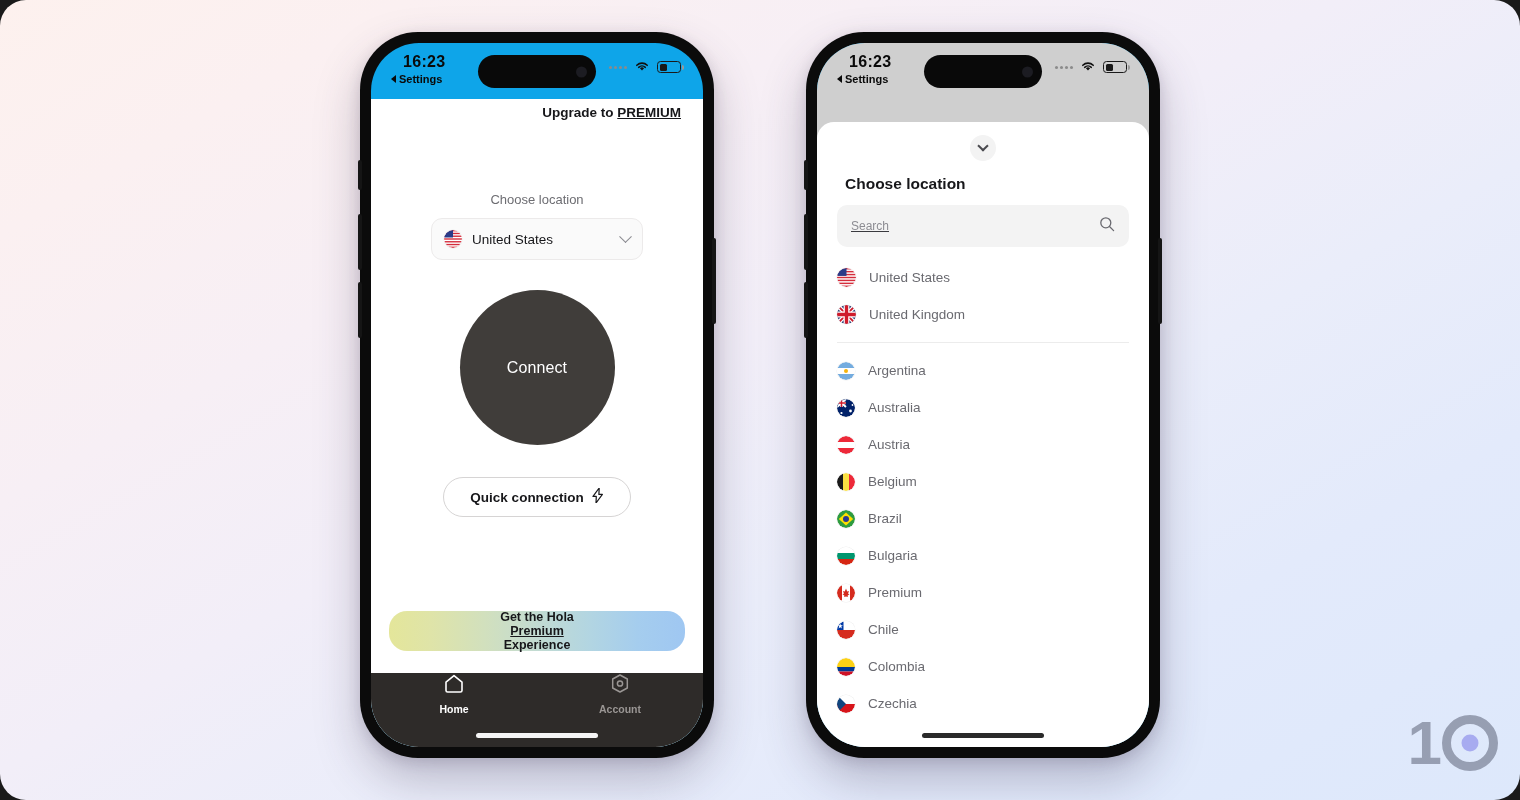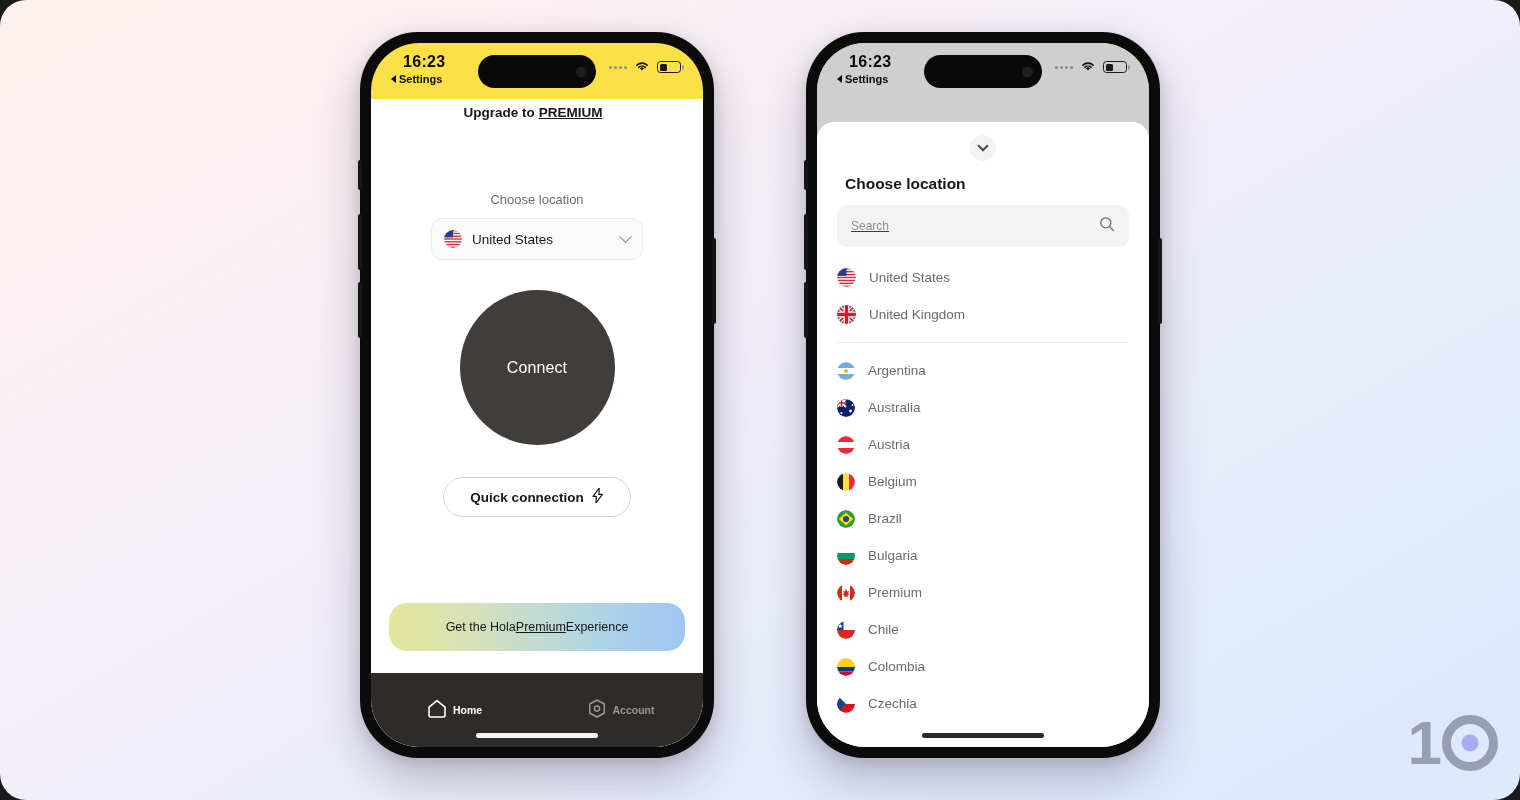--- a/index.html
+++ b/index.html
@@ -80,21 +80,21 @@
                 0 4px 14px rgba(60,50,80,0.16);
   }
   .phone-a { left: 360px; top: 32px; }
   .phone-b { left: 806px; top: 32px; }
 
   .phone-inner {
     position: relative;
     width: 100%;
     height: 100%;
     border-radius: 48px;
-    background: #fde047;
+    background: #0ea5e9;
     overflow: hidden;
   }
 
   
   .btn-side {
     position: absolute;
     background: #151515;
     border-radius: 2px;
   }
   .btn-silent { left: -2px; top: 128px;  width: 4px; height: 30px; }
@@ -192,22 +192,22 @@
 
   
   .screen-a {
     position: relative;
     height: calc(100% - 56px);
     display: flex;
     flex-direction: column;
     background: #fff;
   }
   .upgrade-row {
-    padding: 6px 8px 0 0;
-    text-align: center;
+    padding: 6px 22px 0 0;
+    text-align: right;
     font-size: 13.5px;
     font-weight: bold;
     color: #17171a;
   }
   .upgrade-row u { text-decoration: underline; }
 
   .center-block {
     flex: 1;
     display: flex;
     flex-direction: column;
@@ -269,47 +269,48 @@
     align-items: center;
     gap: 8px;
     font-size: 13.5px;
     font-weight: bold;
     color: #17171a;
     cursor: pointer;
   }
 
   .promo-wrap { padding: 0 18px 22px; }
   .promo {
-    height: 48px;
+    height: 40px;
     border-radius: 18px;
     background: linear-gradient(90deg,
       #e4e69a 0%, #dfe4a8 14%, #d2e0bd 32%,
       #c2dbd2 50%, #b2d5e2 68%, #a5cdee 84%, #9fc7f2 100%);
     display: flex;
     align-items: center;
     justify-content: center;
     font-size: 12.5px;
-    font-weight: normal;
+    font-weight: bold;
     color: #17171a;
     cursor: pointer;
+    flex-direction: column;
   }
   .promo u { text-decoration: underline; }
 
   .tabbar {
     height: 74px;
     background: #2e2b29;
     display: flex;
     position: relative;
   }
   .tab {
     flex: 1;
     display: flex;
-    flex-direction: row;
-    align-items: center;
-    justify-content: center;
+    flex-direction: column;
+    align-items: center;
+    justify-content: flex-start;
     gap: 5px;
     cursor: pointer;
   }
   .tab-label { font-size: 10.5px; font-weight: bold; }
   .tab-active .tab-label { color: #ffffff; }
   .tab-idle   .tab-label { color: #9a9694; }
   .home-ind {
     position: absolute;
     left: 50%;
     transform: translateX(-50%);

